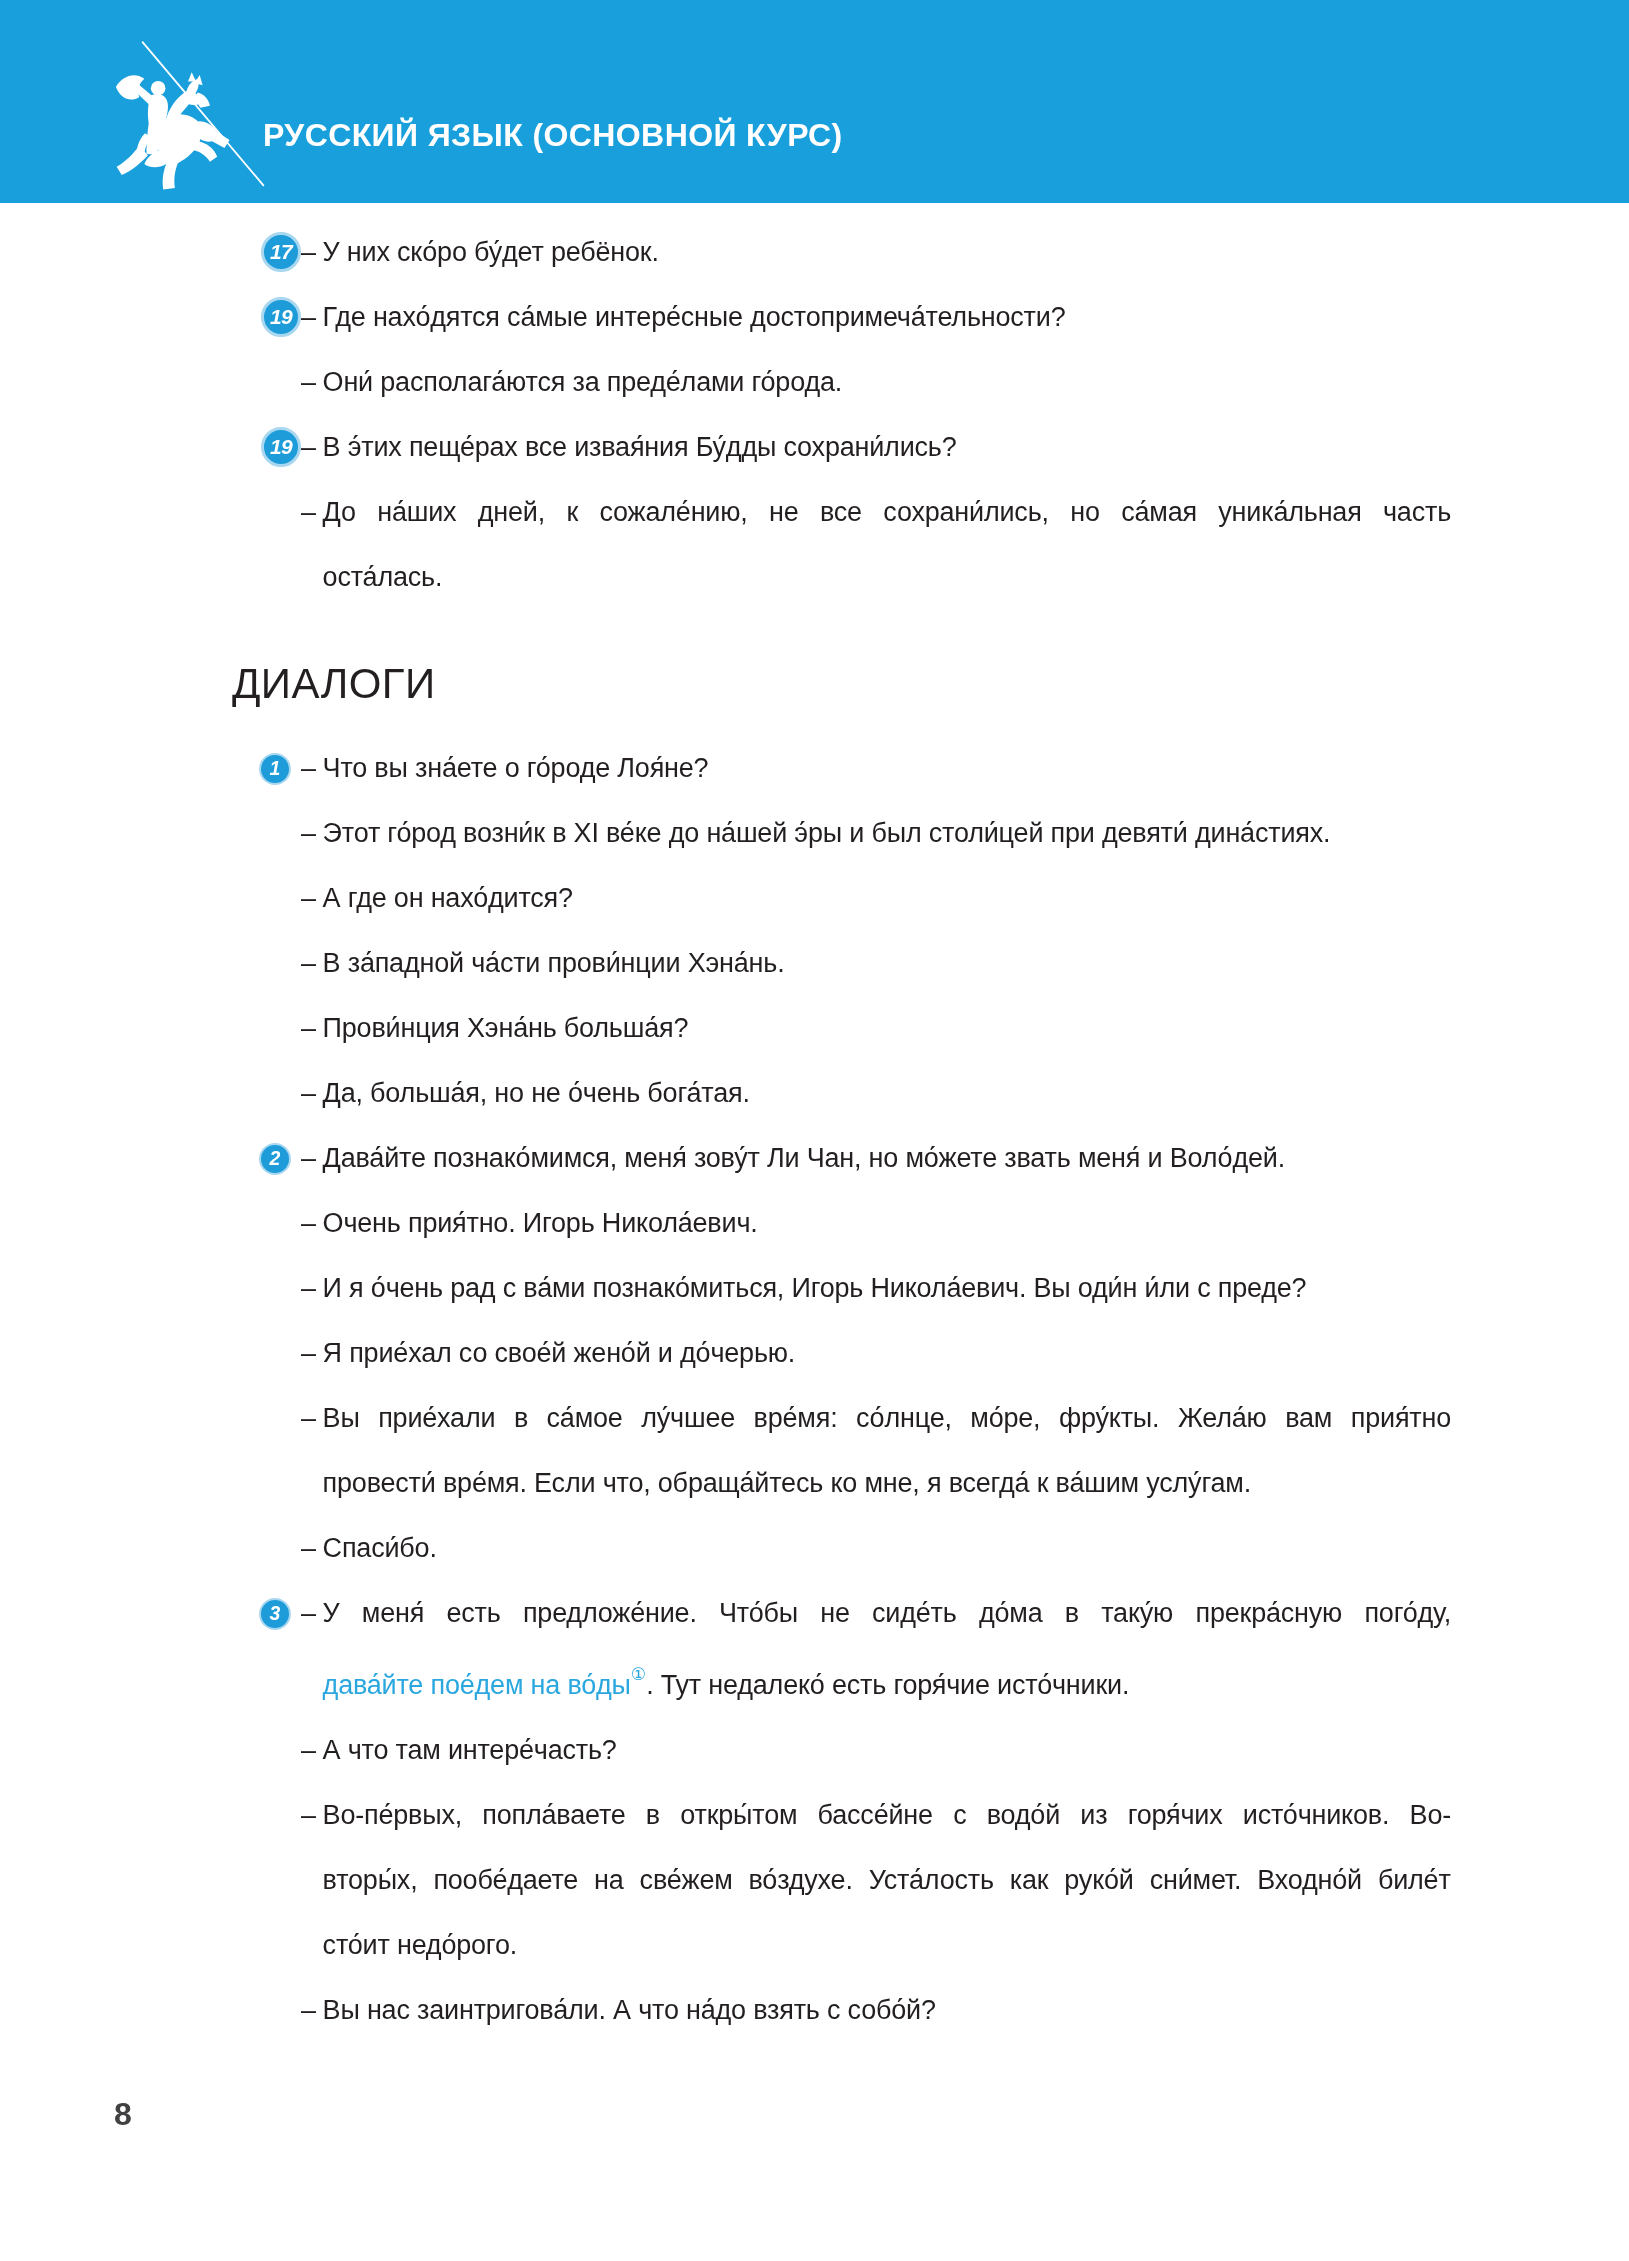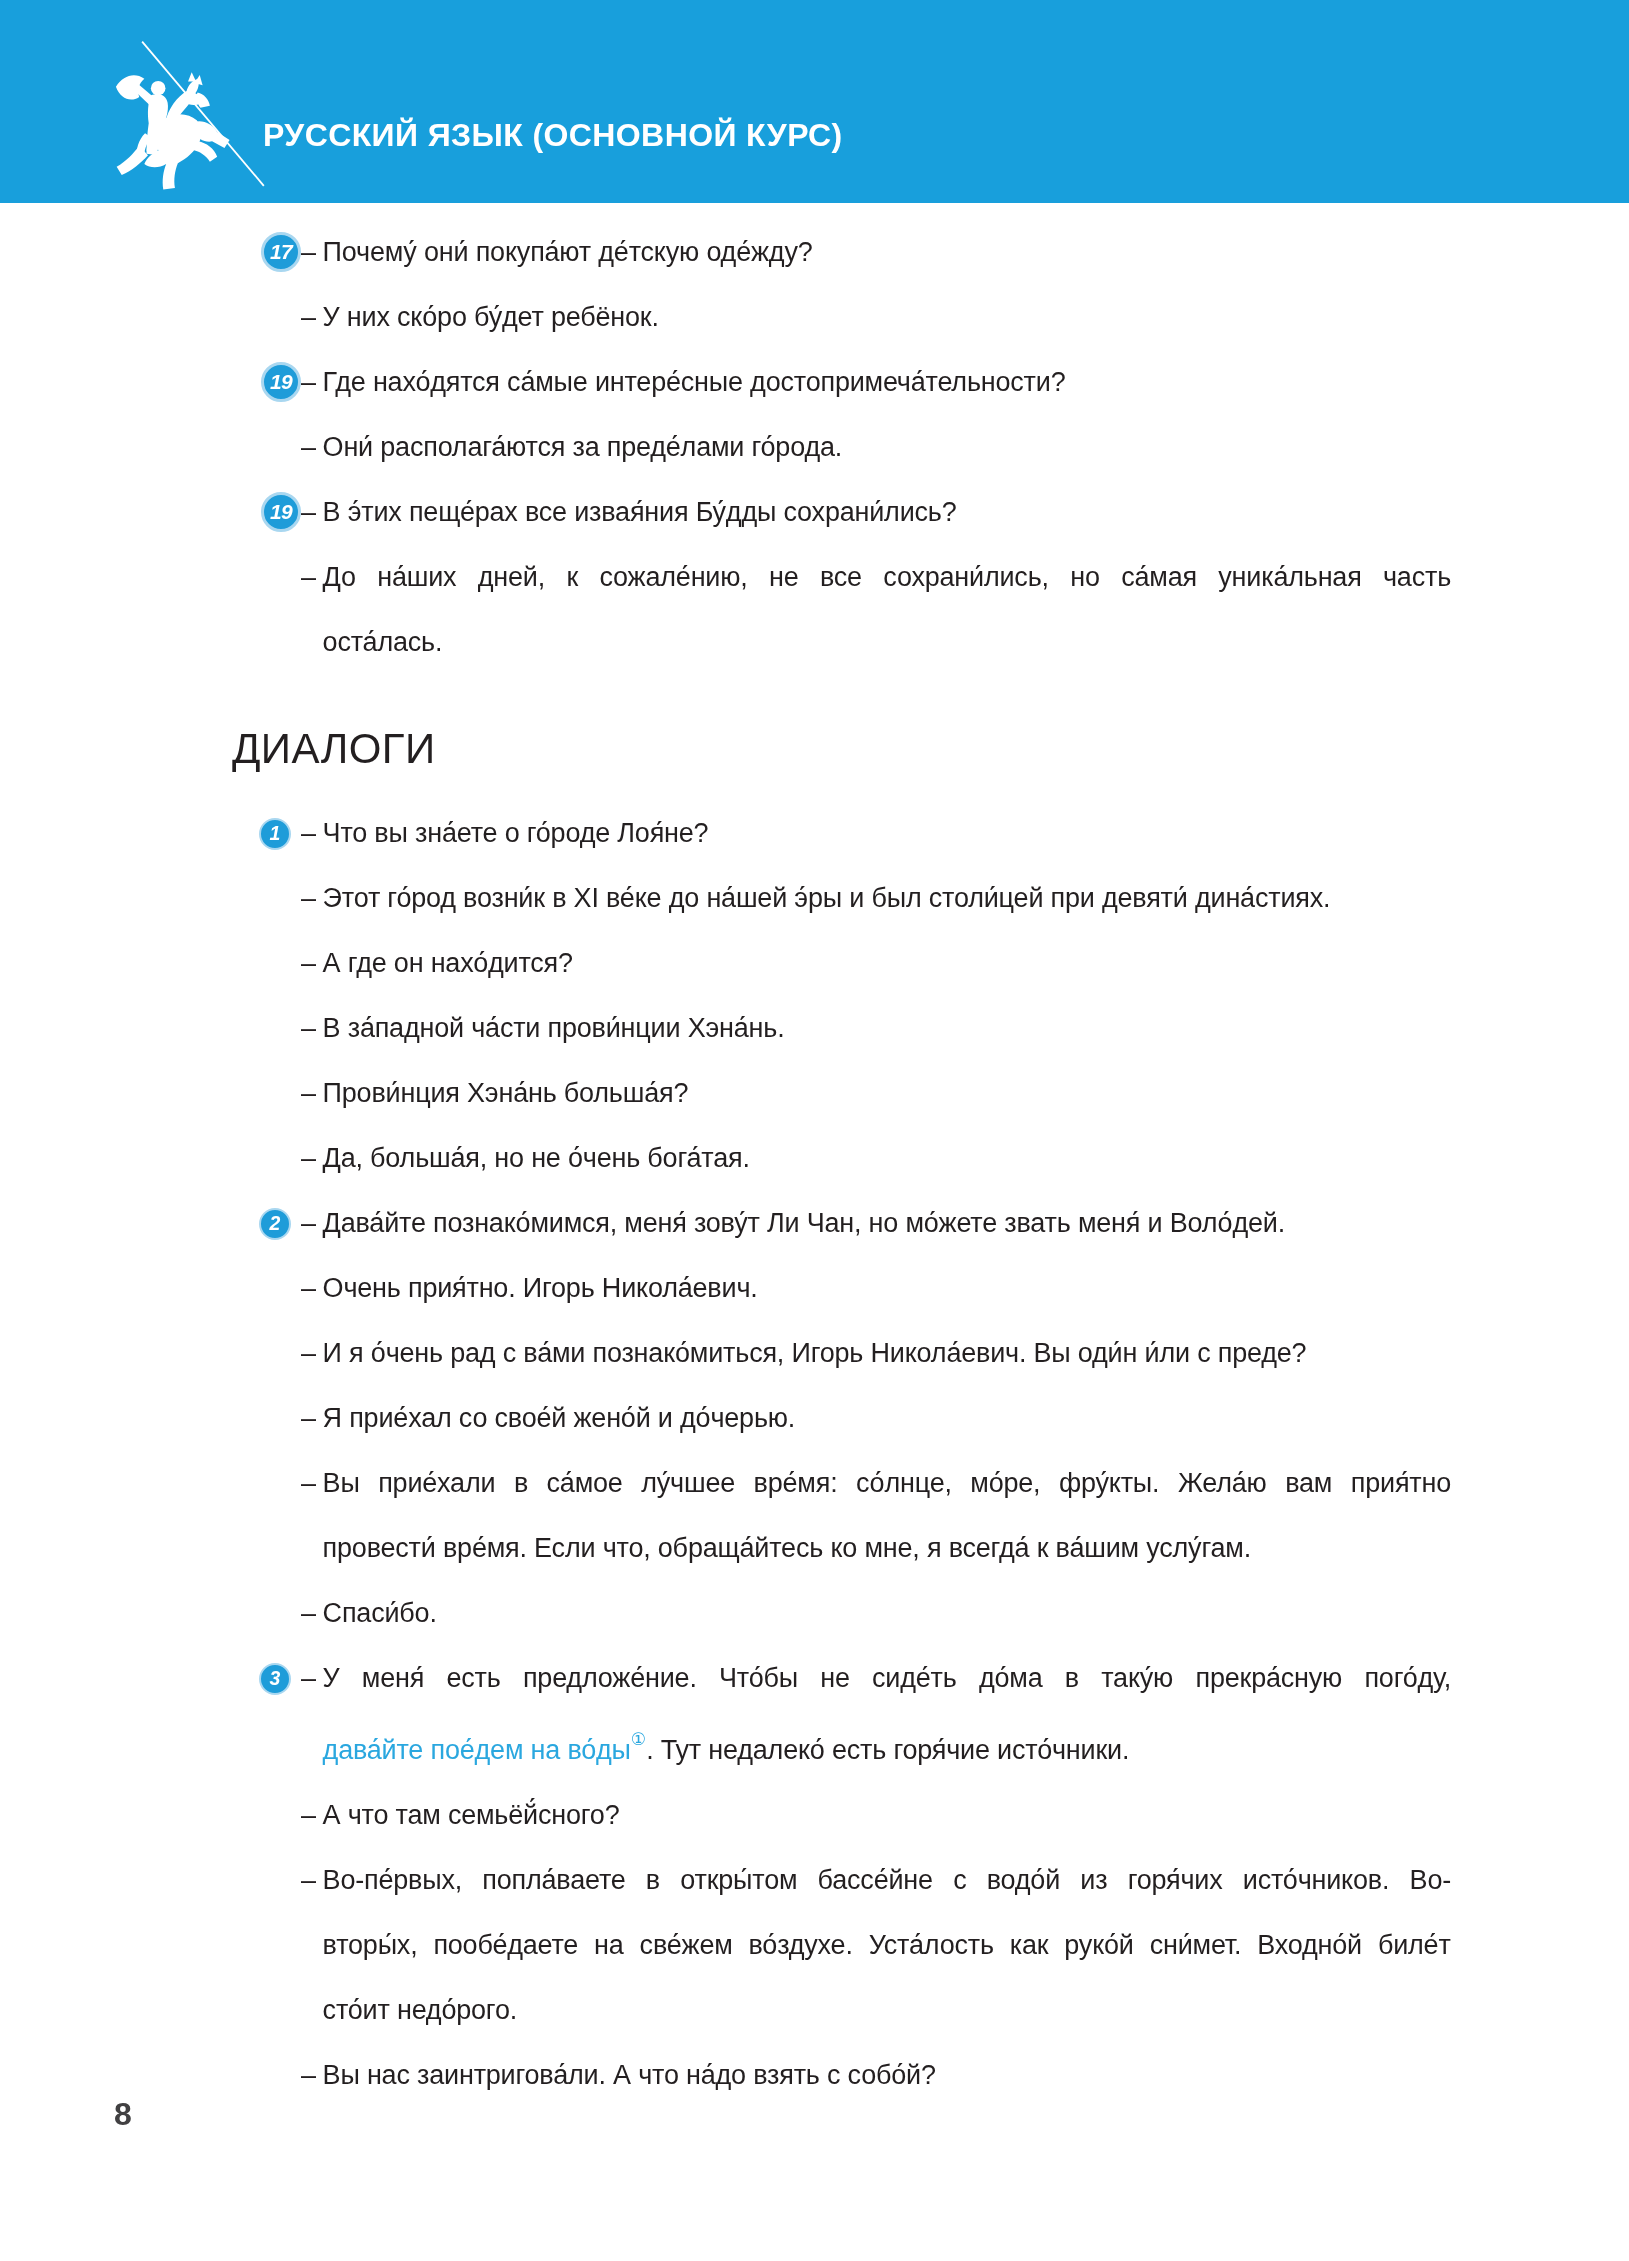--- a/index.html
+++ b/index.html
@@ -101,21 +101,20 @@
         <path d="M44 128 C35 137 31 150 33 163 L43 163 C42 152 46 141 53 134 Z"></path>
       </g>
     </svg>
     <div class="band-title">РУССКИЙ ЯЗЫК (ОСНОВНОЙ КУРС)</div>
   </header>
 
   <main>
     <section class="qa-section" id="qa-section">
         <div class="item">
           <span class="badge badge-qa">17</span>
-          <div class="turn-line"><span class="dash">–</span><span class="seg-n">Почему́ они́ покупа́ют де́тскую оде́жду?</span></div>
           <div class="turn-line"><span class="dash">–</span><span class="seg-n">У них ско́ро бу́дет ребёнок.</span></div>
         </div>
         <div class="item">
           <span class="badge badge-qa">19</span>
           <div class="turn-line"><span class="dash">–</span><span class="seg-n">Где нахо́дятся са́мые интере́сные достопримеча́тельности?</span></div>
           <div class="turn-line"><span class="dash">–</span><span class="seg-n">Они́ располага́ются за преде́лами го́рода.</span></div>
         </div>
         <div class="item">
           <span class="badge badge-qa">19</span>
           <div class="turn-line"><span class="dash">–</span><span class="seg-n">В э́тих пеще́рах все извая́ния Бу́дды сохрани́лись?</span></div>
@@ -141,21 +140,21 @@
           <div class="turn-line"><span class="dash">–</span><span class="seg-n">И я о́чень рад с ва́ми познако́миться, Игорь Никола́евич. Вы оди́н и́ли с преде?</span></div>
           <div class="turn-line"><span class="dash">–</span><span class="seg-n">Я прие́хал со свое́й жено́й и до́черью.</span></div>
           <div class="turn-line just"><span class="dash">–</span><span class="seg-n">Вы прие́хали в са́мое лу́чшее вре́мя: со́лнце, мо́ре, фру́кты. Жела́ю вам прия́тно</span></div>
           <div class="turn-line cont"><span class="seg-n">провести́ вре́мя. Если что, обраща́йтесь ко мне, я всегда́ к ва́шим услу́гам.</span></div>
           <div class="turn-line"><span class="dash">–</span><span class="seg-n">Спаси́бо.</span></div>
         </div>
         <div class="item">
           <span class="badge badge-dlg">3</span>
           <div class="turn-line just"><span class="dash">–</span><span class="seg-n">У меня́ есть предложе́ние. Что́бы не сиде́ть до́ма в таку́ю прекра́сную пого́ду,</span></div>
           <div class="turn-line cont"><span class="seg-link">дава́йте пое́дем на во́ды</span><span class="seg-sup">①</span><span class="seg-n">. Тут недалеко́ есть горя́чие исто́чники.</span></div>
-          <div class="turn-line"><span class="dash">–</span><span class="seg-n">А что там семьёй́сного?</span></div>
+          <div class="turn-line"><span class="dash">–</span><span class="seg-n">А что там интере́часть?</span></div>
           <div class="turn-line just"><span class="dash">–</span><span class="seg-n">Во-пе́рвых, попла́ваете в откры́том бассе́йне с водо́й из горя́чих исто́чников. Во-</span></div>
           <div class="turn-line just cont"><span class="seg-n">вторы́х, пообе́даете на све́жем во́здухе. Уста́лость как руко́й сни́мет. Входно́й биле́т</span></div>
           <div class="turn-line cont"><span class="seg-n">сто́ит недо́рого.</span></div>
           <div class="turn-line"><span class="dash">–</span><span class="seg-n">Вы нас заинтригова́ли. А что на́до взять с собо́й?</span></div>
         </div>
       </section>
   </main>
 
   <div class="page-number">8</div>
 </div>

